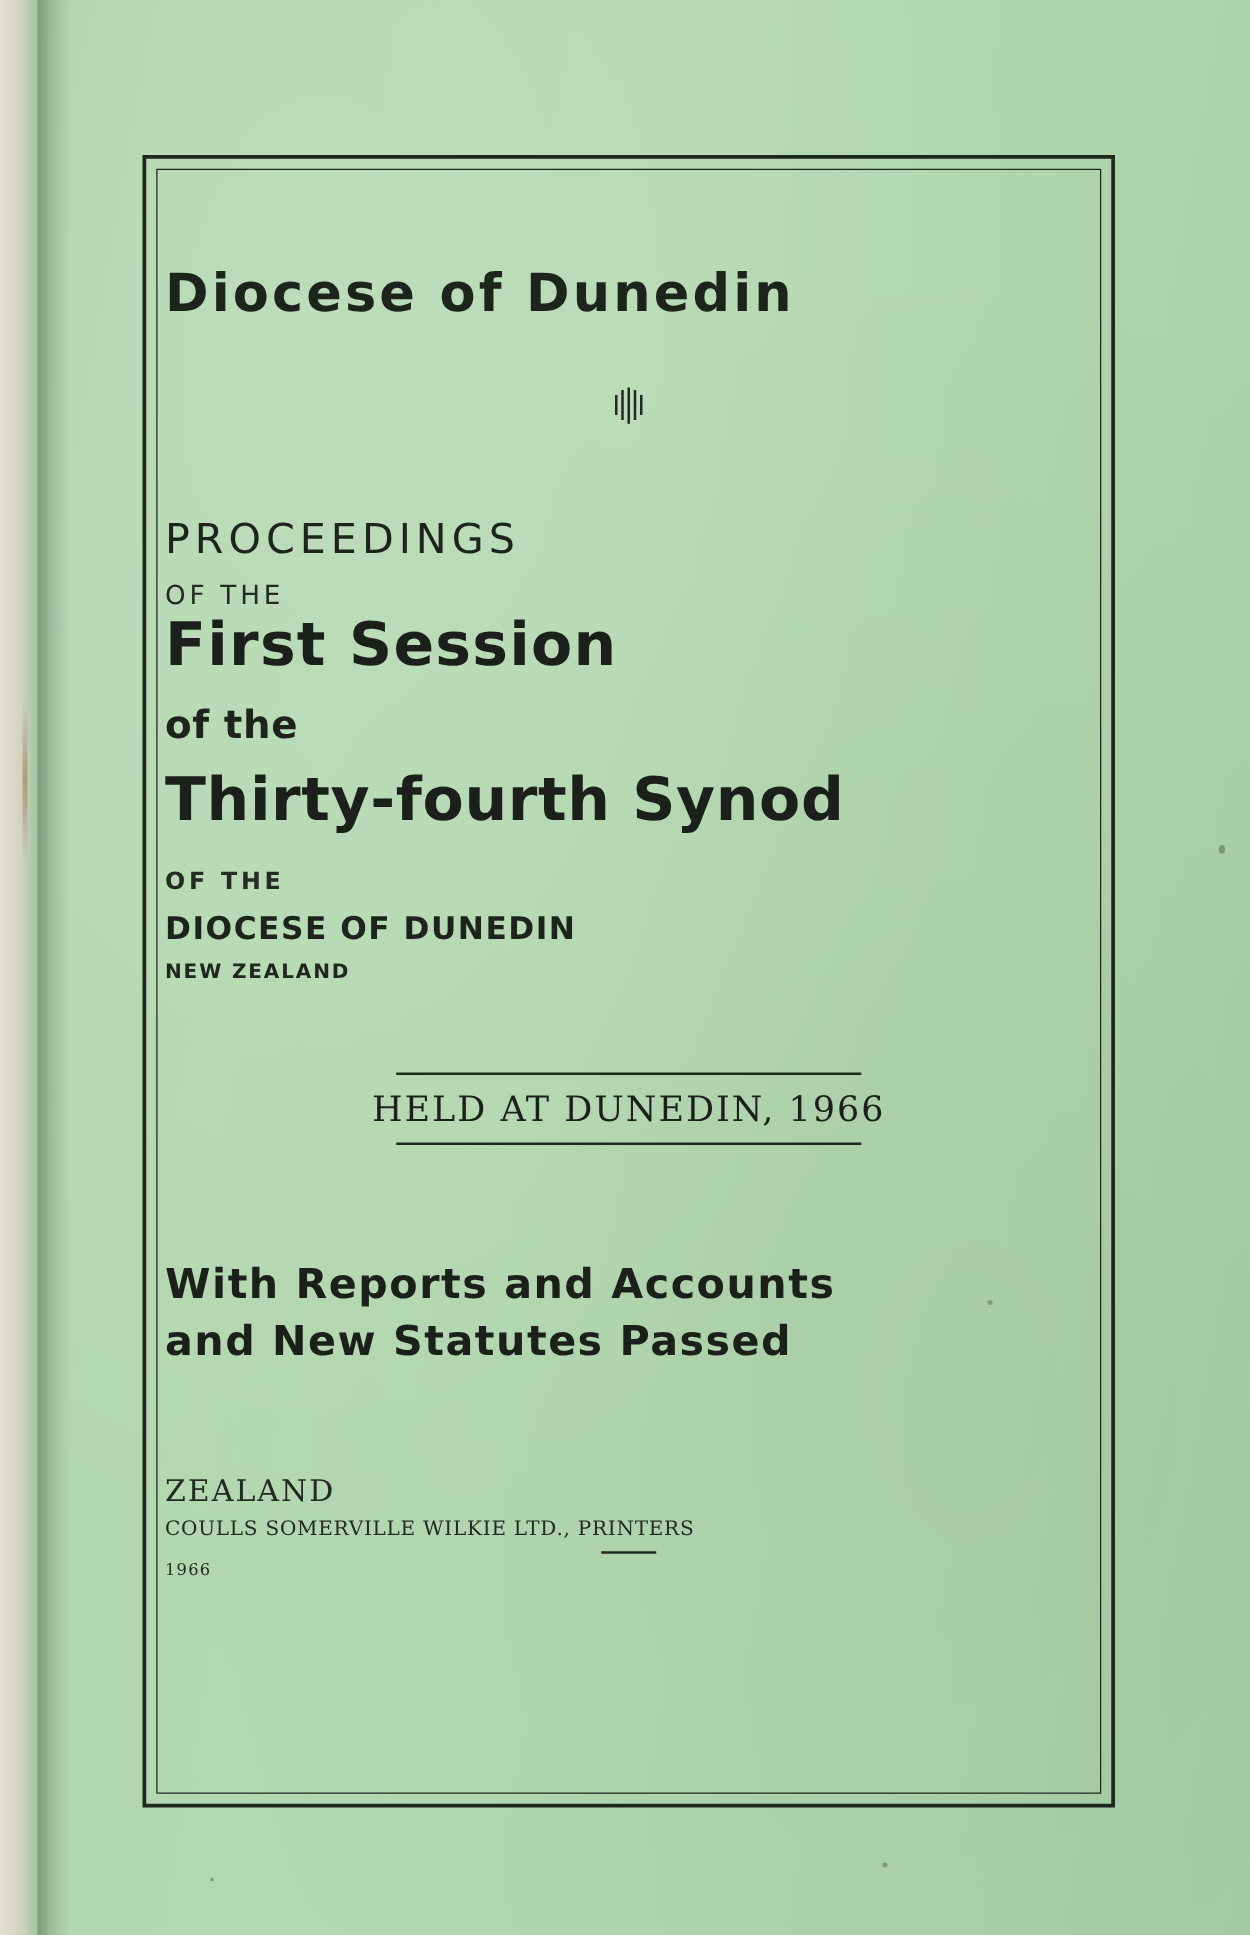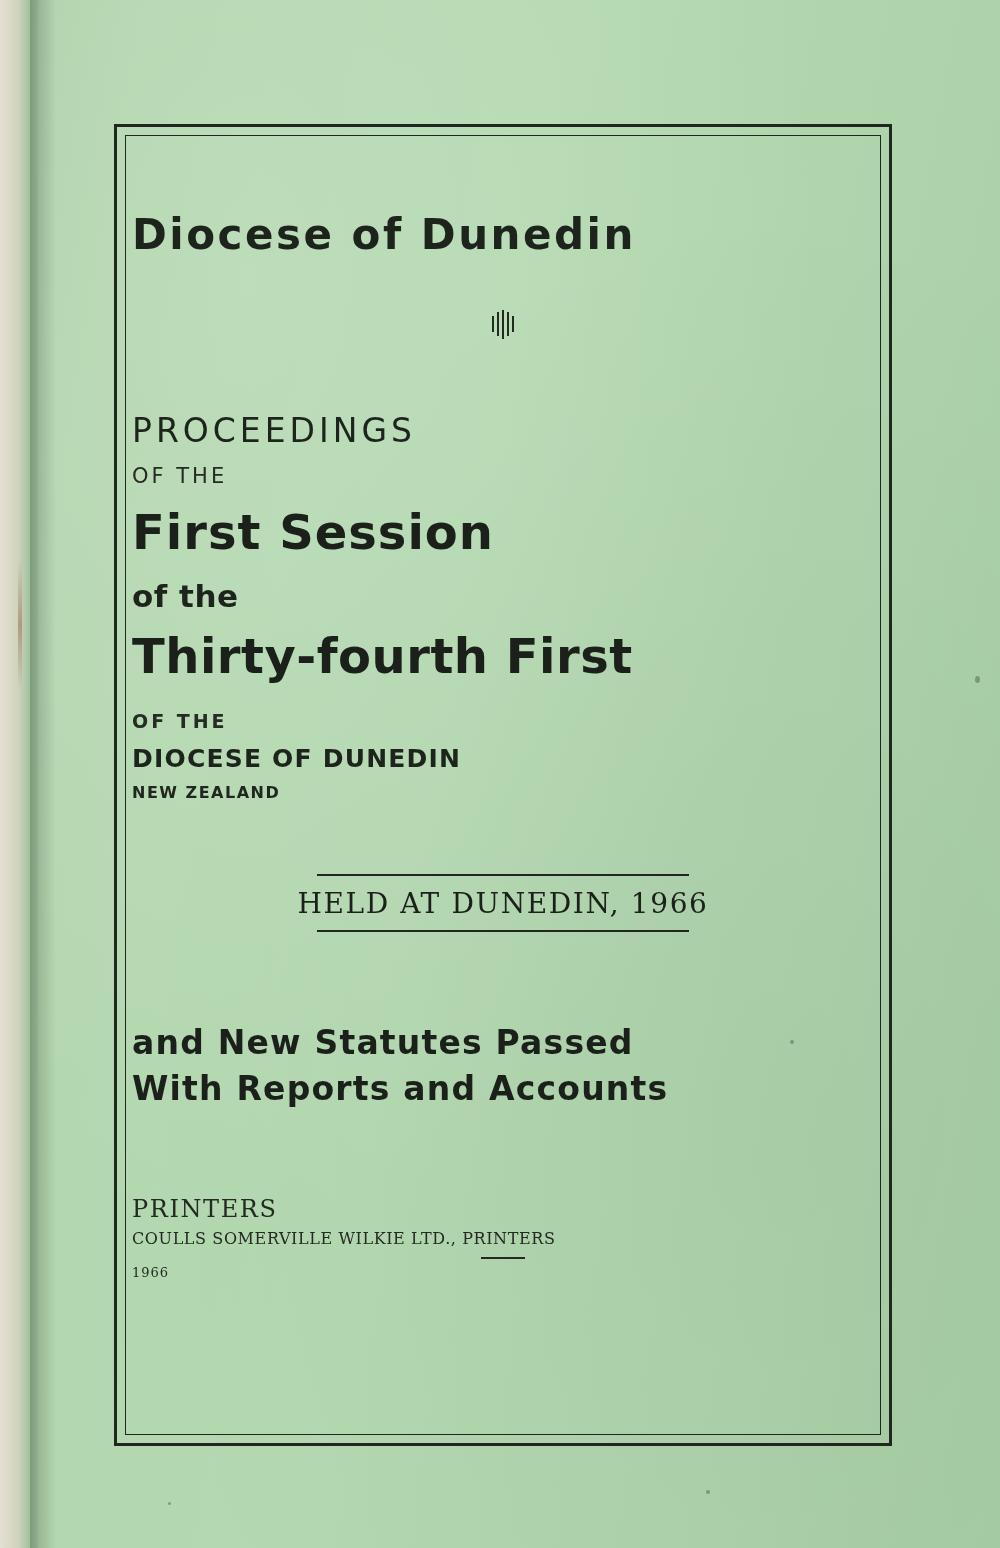--- a/index.html
+++ b/index.html
@@ -127,21 +127,20 @@
   }
   .t-ofthe-sm {
     margin-top: 14px;
     font-family: "DejaVu Sans", sans-serif;
     font-weight: 400;
     font-size: 21px;
     letter-spacing: 3px;
     color: #232b22;
   }
   .t-first-session {
-    margin-top: 16px;
     font-family: "DejaVu Sans", sans-serif;
     font-weight: 700;
     font-size: 48px;
     letter-spacing: 1px;
     color: #1b211a;
   }
   .t-ofthe-md {
     margin-top: 18px;
     font-family: "DejaVu Sans", sans-serif;
     font-weight: 700;
@@ -268,37 +267,37 @@
         <i></i>
         <i></i>
         <i></i>
         <i></i>
     </div>
 
     <div class="t-proceedings">PROCEEDINGS</div>
     <div class="t-ofthe-sm">OF THE</div>
     <div class="t-first-session">First  Session</div>
     <div class="t-ofthe-md">of the</div>
-    <div class="t-synod">Thirty-fourth  First</div>
+    <div class="t-synod">Thirty-fourth  Synod</div>
     <div class="t-ofthe-caps">OF THE</div>
     <div class="t-diocese-caps">DIOCESE OF DUNEDIN</div>
     <div class="t-nz">NEW ZEALAND</div>
 
     <div class="held-block">
       <div class="rule-short"></div>
       <div class="t-held">HELD AT DUNEDIN, 1966</div>
       <div class="rule-short"></div>
     </div>
 
     <div class="t-reports">
+      <div>With Reports and Accounts</div>
       <div>and New Statutes Passed</div>
-      <div>With Reports and Accounts</div>
     </div>
 
     <div class="imprint">
-      <div class="t-city">PRINTERS</div>
+      <div class="t-city">ZEALAND</div>
       <div class="t-printer">COULLS SOMERVILLE WILKIE LTD., PRINTERS</div>
       <div class="rule-tiny"></div>
       <div class="t-year">1966</div>
     </div>
 
   </div>
 </div>
 
 </body></html>

